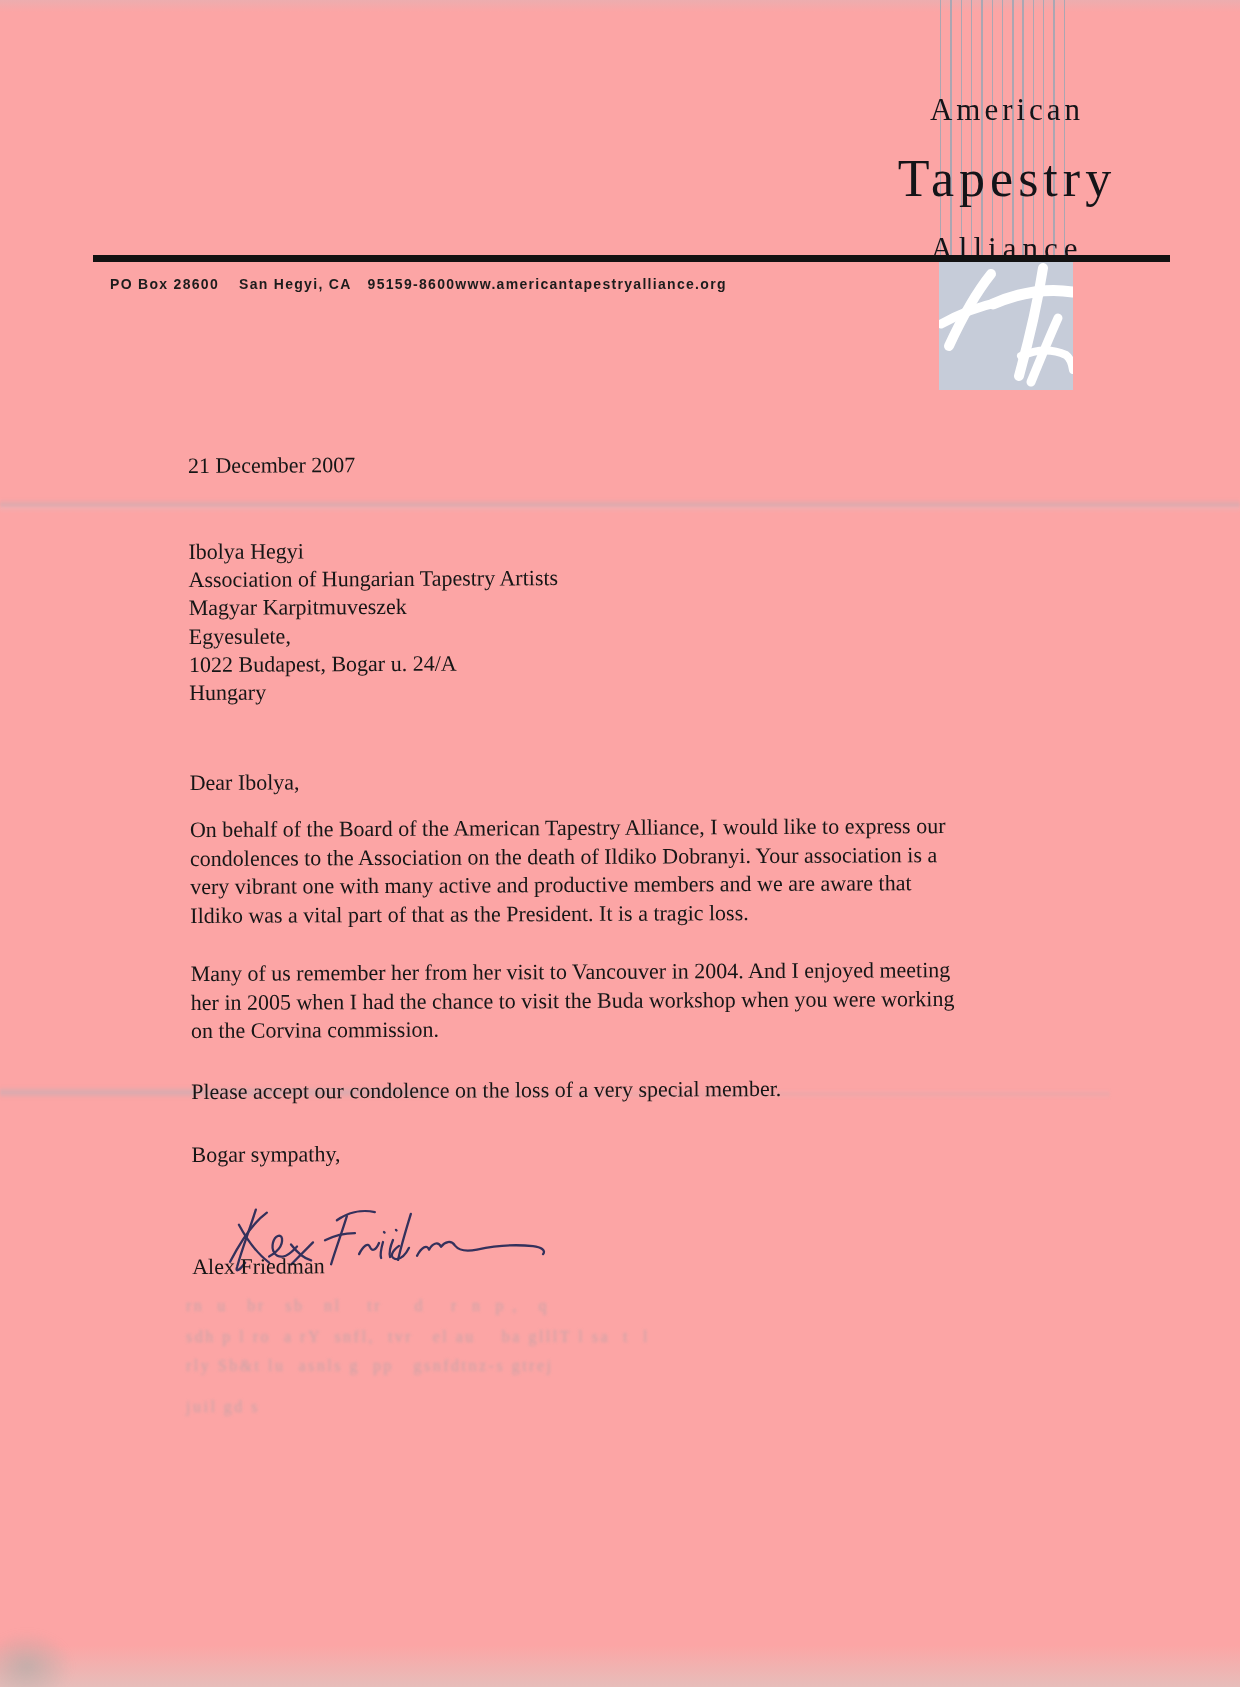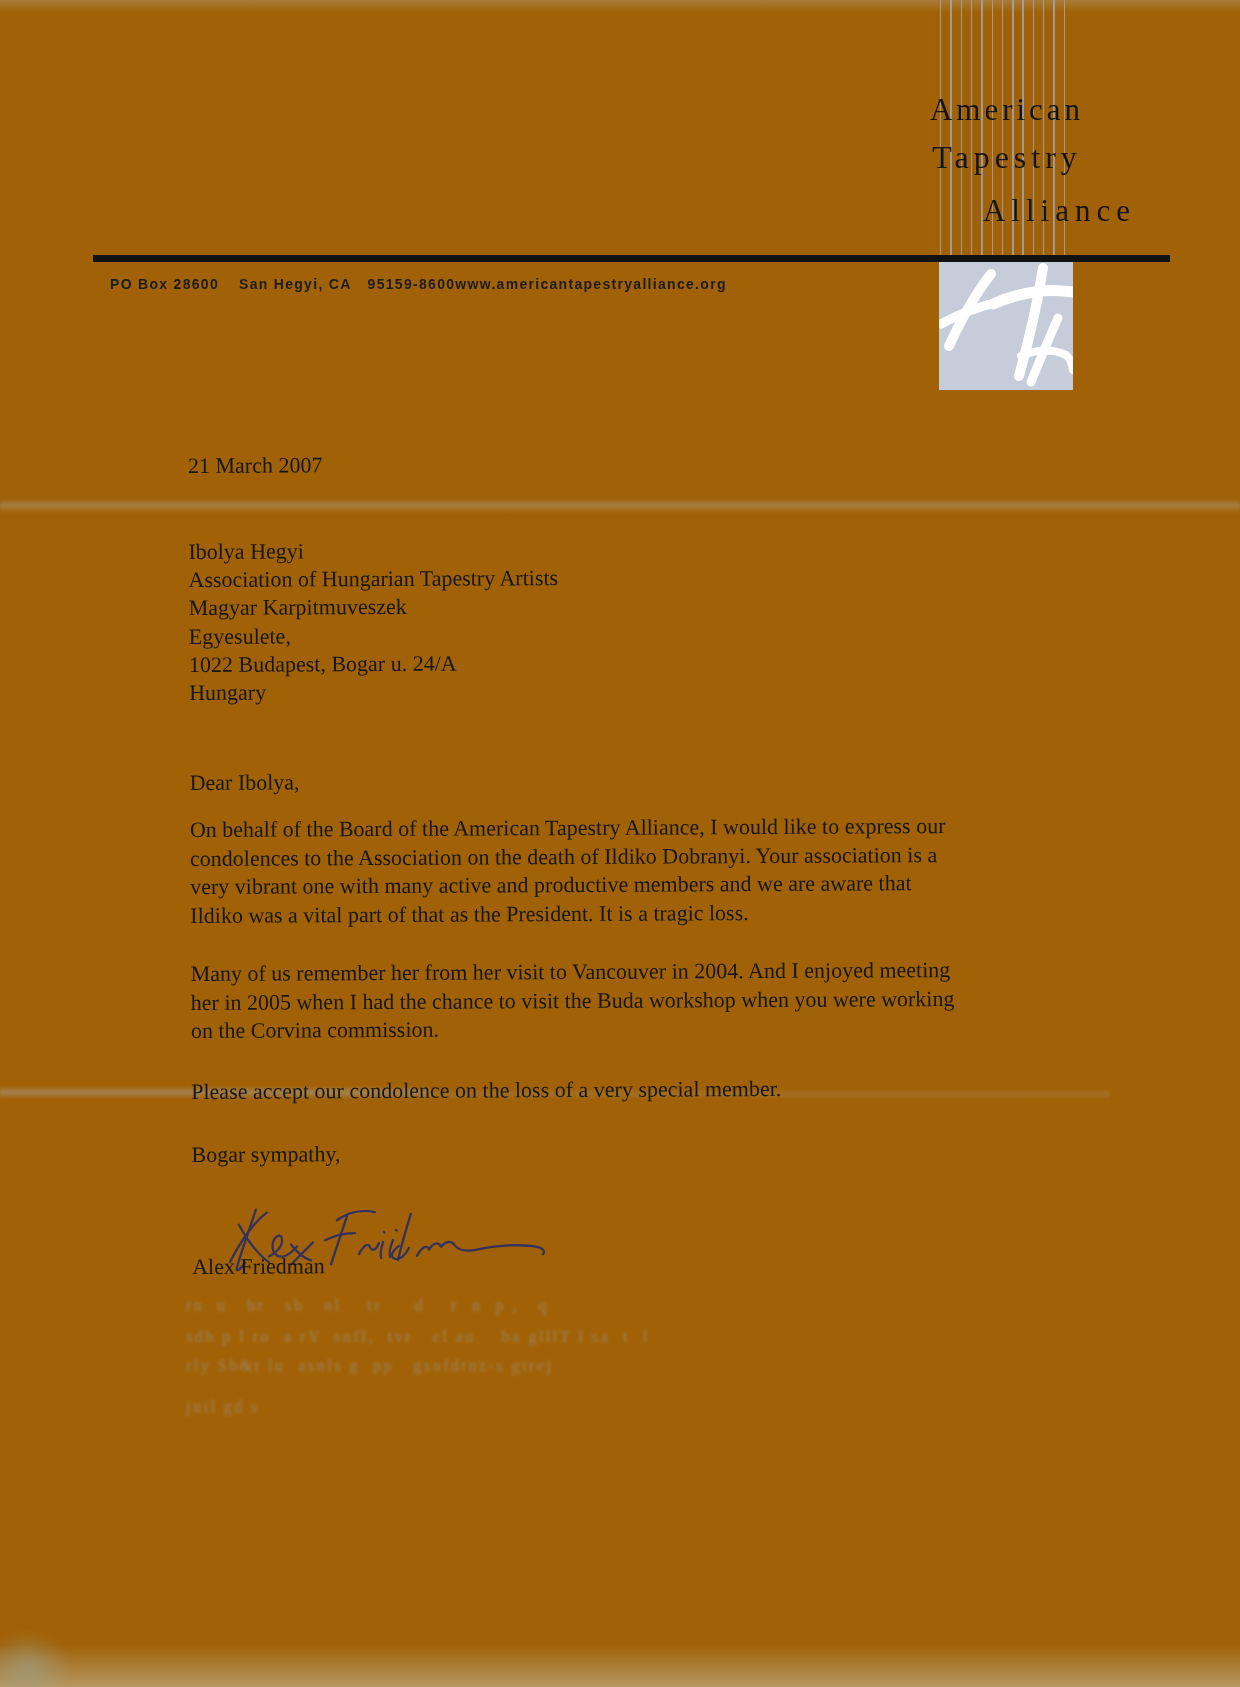--- a/index.html
+++ b/index.html
@@ -1,21 +1,21 @@
 <!DOCTYPE html>
 <html><head>
 <meta charset="utf-8">
 <style>
   html, body { margin: 0; padding: 0; background: #e8e8e8; }
   .page {
     position: relative;
     width: 1240px;
     height: 1687px;
     margin: 0 auto;
-    background: #a16207;
+    background: #fca5a5;
     overflow: hidden;
     font-family: "Liberation Serif", serif;
     color: #161616;
     text-decoration: underline;
   }
 
   
   .warp-lines {
     position: absolute;
     left: 940px; top: 0;
@@ -28,22 +28,22 @@
   .brand {
     position: absolute;
     left: 878px; top: 94px;
     width: 258px;
     text-align: center;
     color: #141418;
     z-index: 2;
     line-height: 1;
   }
   .brand-line1 { font-size: 31px; letter-spacing: 4px; }
-  .brand-line2 { font-size: 32px; letter-spacing: 5px; margin-top: 16px; }
-  .brand-line3 { font-size: 31px; letter-spacing: 6px; margin-top: 22px; text-align: right; }
+  .brand-line2 { font-size: 52px; letter-spacing: 5px; margin-top: 28px; }
+  .brand-line3 { font-size: 31px; letter-spacing: 6px; margin-top: 28px; }
 
   .masthead-rule {
     position: absolute;
     left: 93px; top: 255px;
     width: 1077px; height: 7px;
     background: #121212;
     z-index: 3;
   }
 
   .logo-square {
@@ -197,21 +197,21 @@
     <span class="seg2">San Hegyi, CA</span>
     <span class="seg3">95159-8600</span>
     <span>www.americantapestryalliance.org</span>
   </div>
 
   <div class="crease1"></div>
   <div class="crease2a"></div>
   <div class="crease2b"></div>
 
   <div class="letter">
-    <div class="l-date">21 March 2007</div>
+    <div class="l-date">21 December 2007</div>
     <div class="l-recipient">Ibolya Hegyi
 Association of Hungarian Tapestry Artists
 Magyar Karpitmuveszek
 Egyesulete,
 1022 Budapest, Bogar u. 24/A
 Hungary</div>
     <div class="l-salutation">Dear Ibolya,</div>
     <div class="l-p1">On behalf of the Board of the American Tapestry Alliance, I would like to express our
 condolences to the Association on the death of Ildiko Dobranyi. Your association is a
 very vibrant one with many active and productive members and we are aware that

